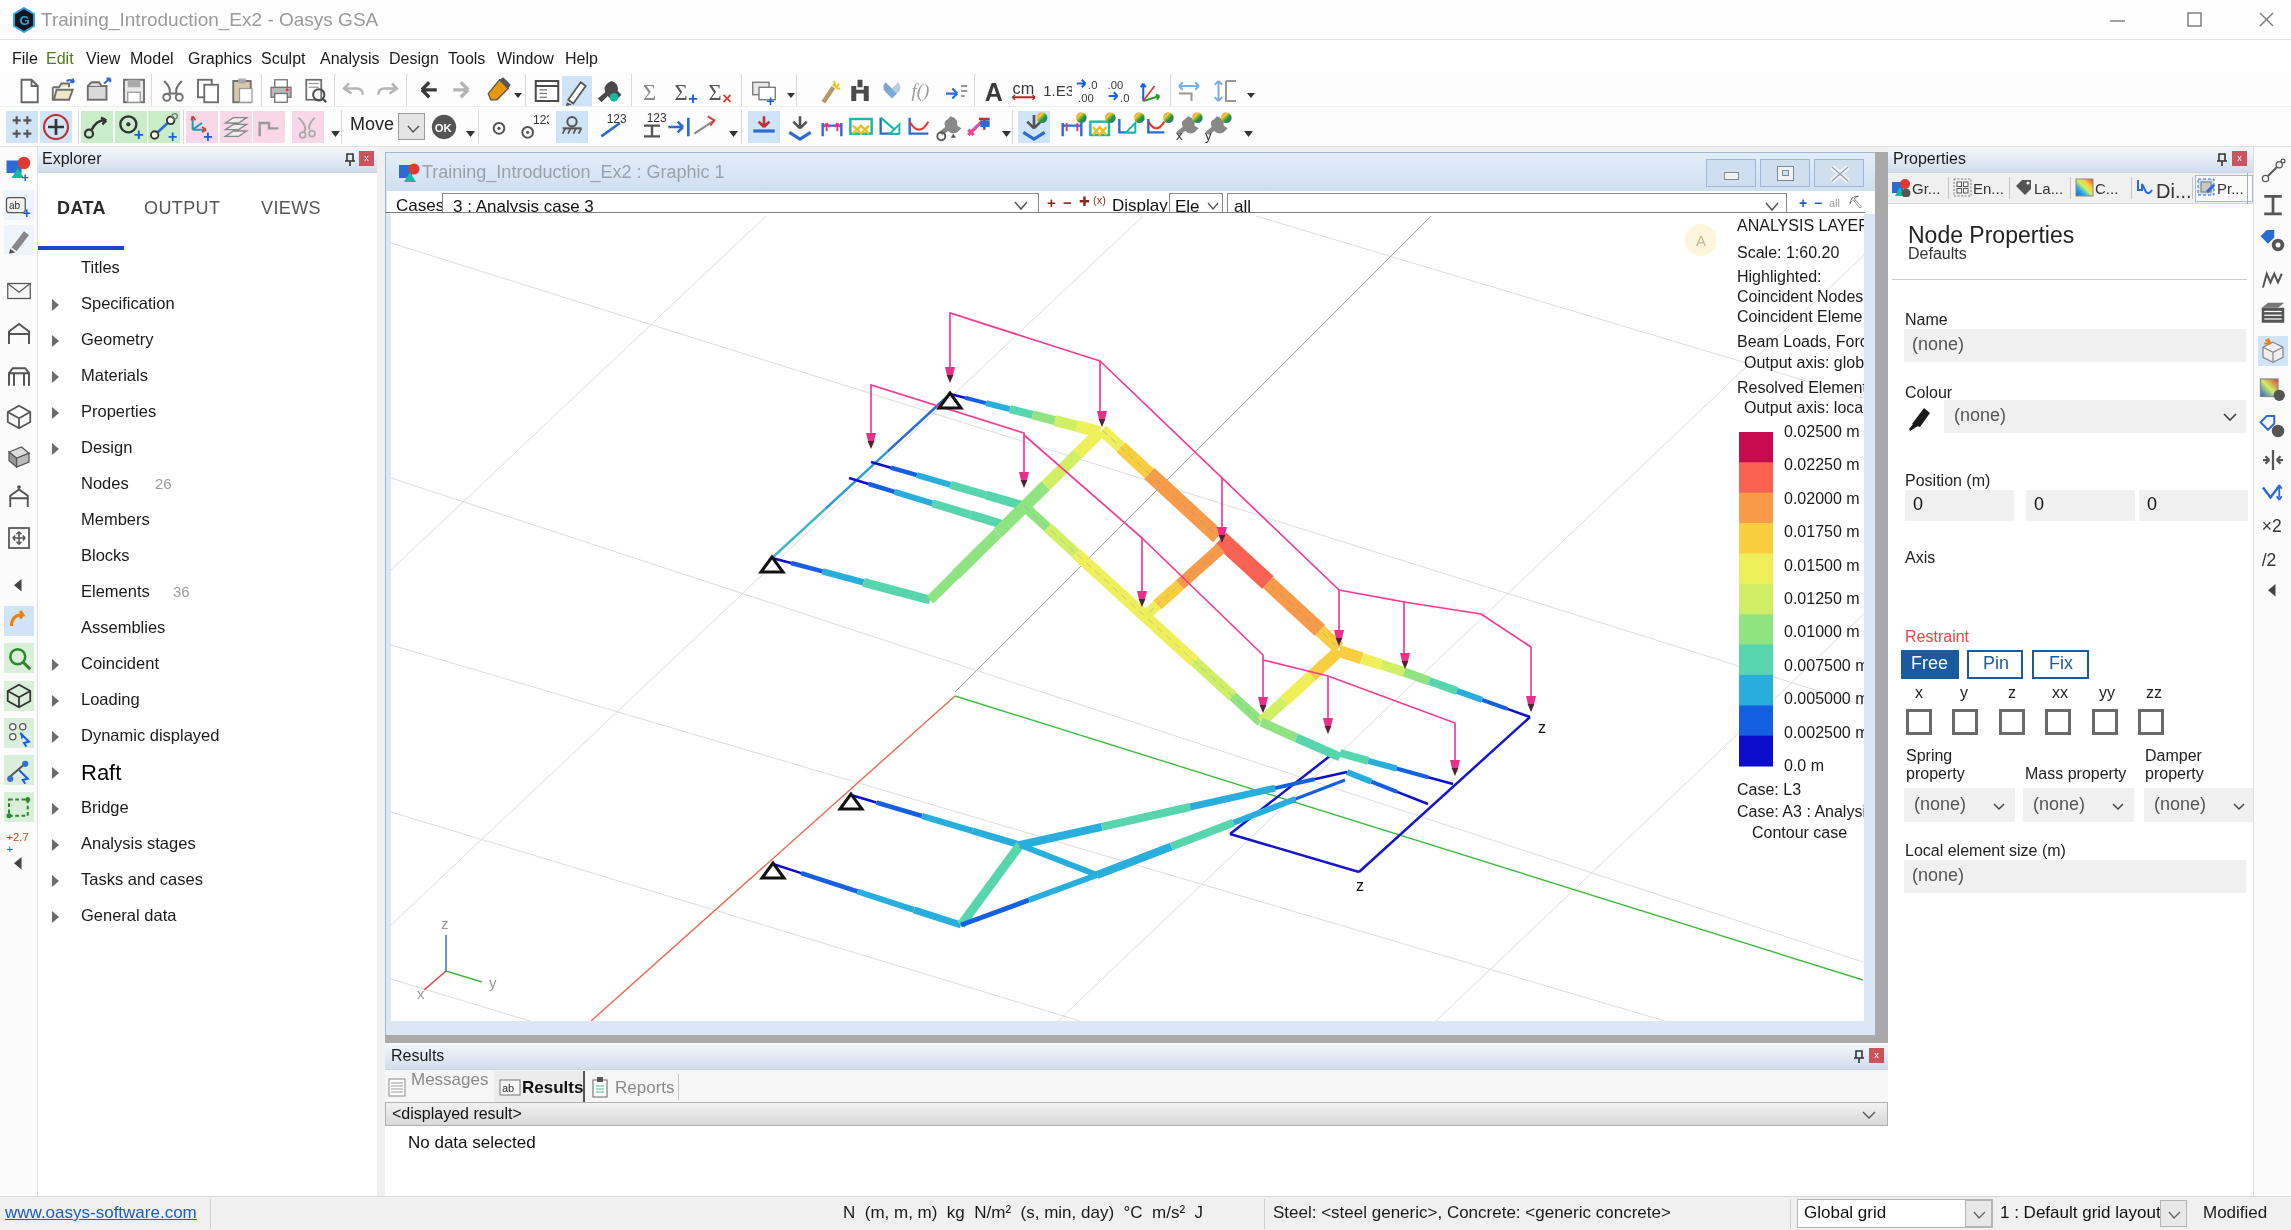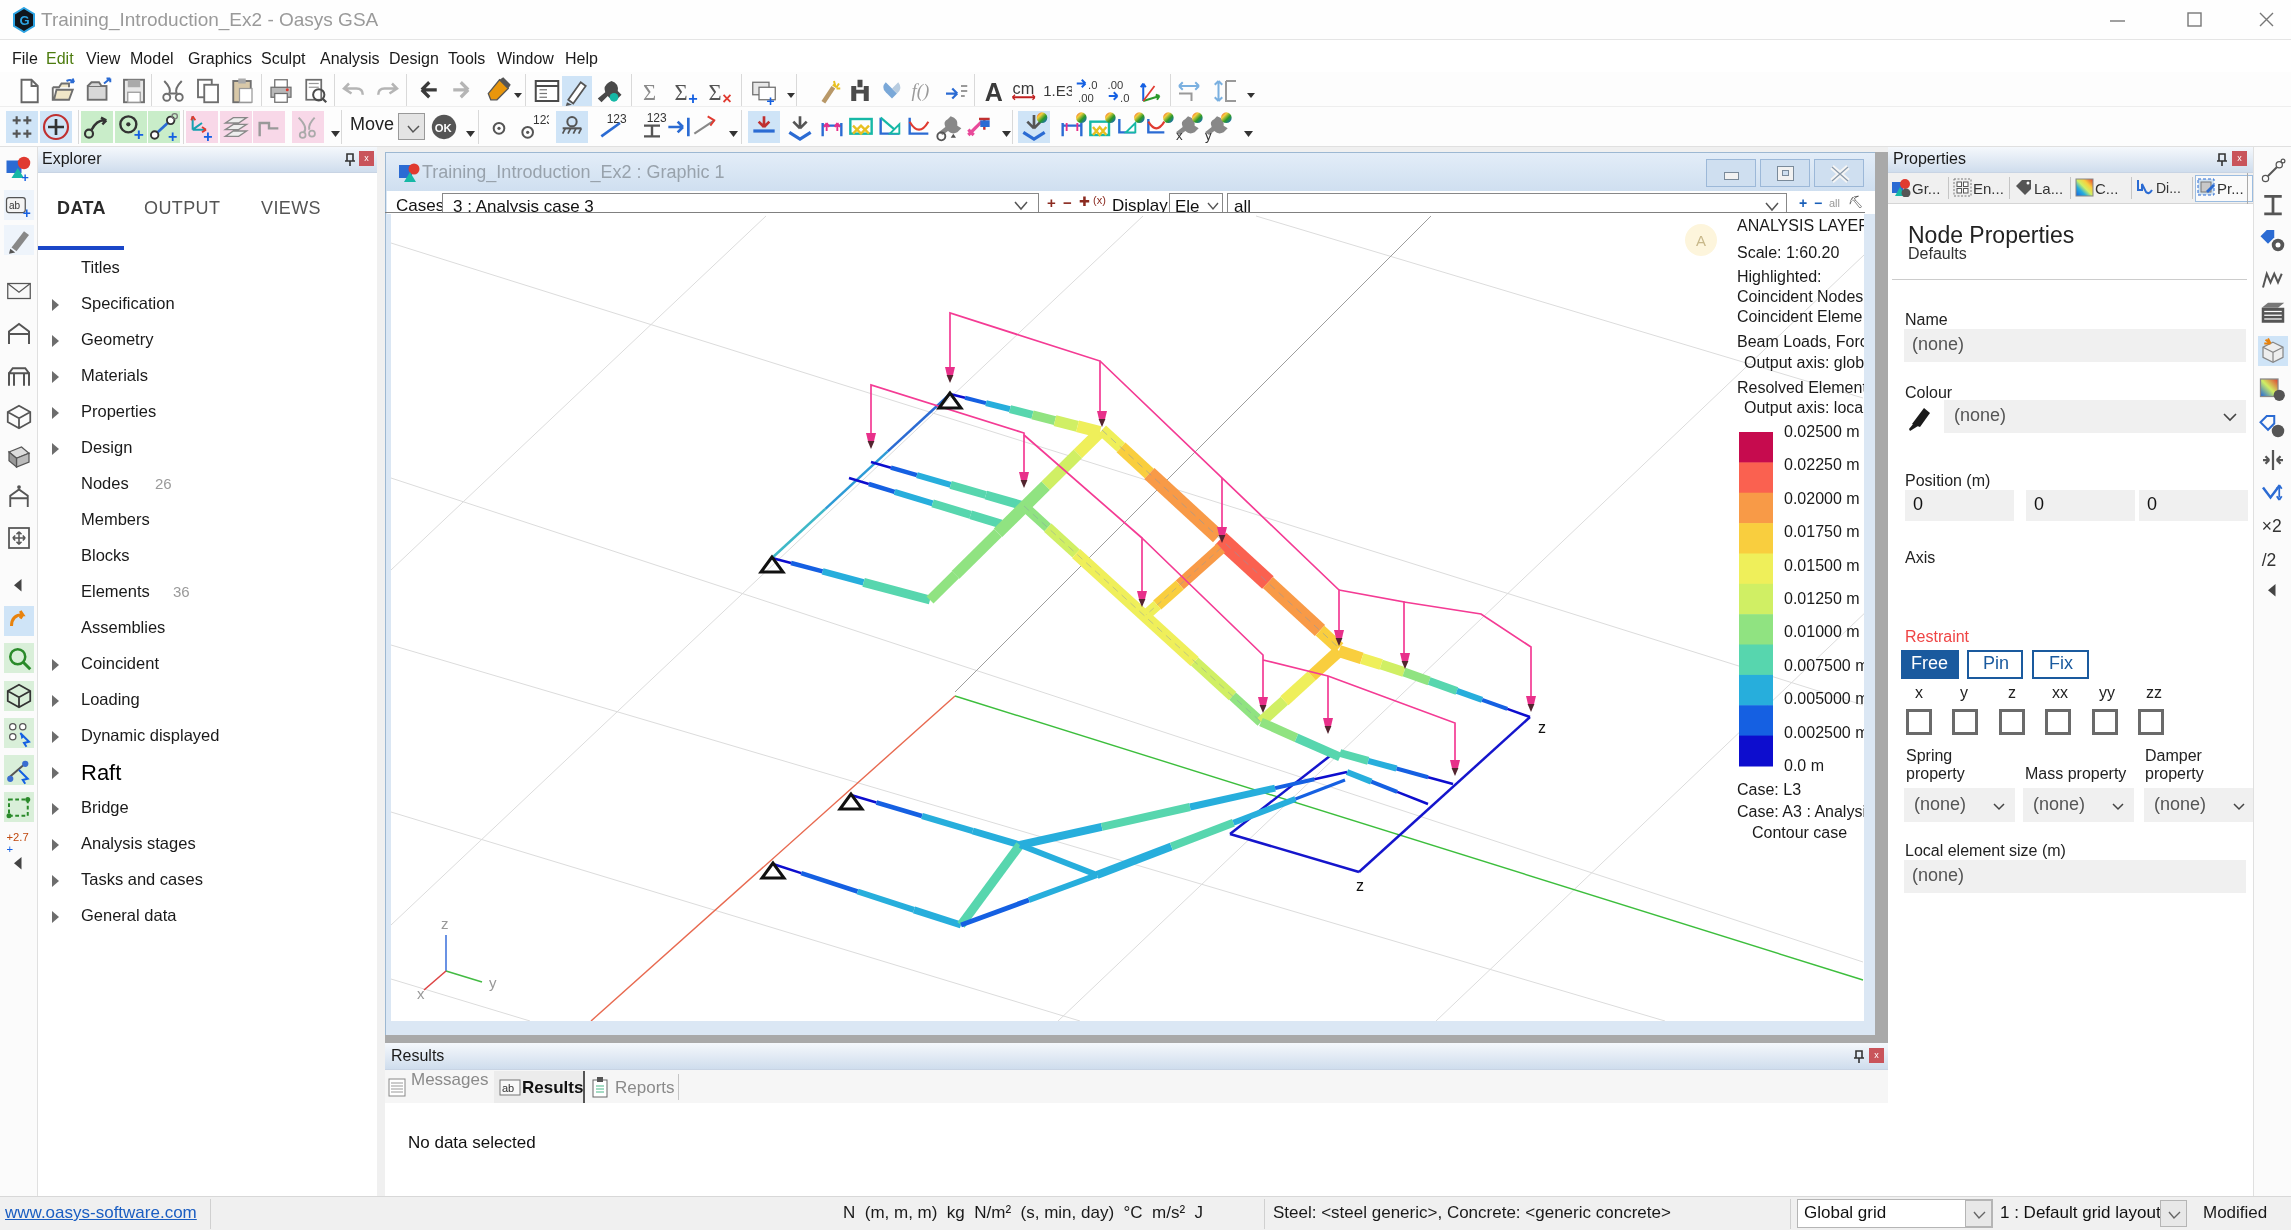--- a/index.html
+++ b/index.html
@@ -803,20 +803,26 @@
     </svg>
     <div class="tx" style="left:137px;top:35px;font-size:17px;color:#111;font-weight:bold">Results</div>
     <svg class="abs" style="left:206px;top:34px" width="18" height="21">
       <rect x="2" y="3" width="14" height="17" fill="#fff" stroke="#666"></rect>
       <rect x="6" y="0" width="6" height="5" fill="#555"></rect>
       <line x1="5" y1="9" x2="13" y2="9" stroke="#4ab98a"></line>
       <line x1="5" y1="12" x2="13" y2="12" stroke="#4ab98a"></line>
       <line x1="5" y1="15" x2="13" y2="15" stroke="#4ab98a"></line>
     </svg>
     <div class="tx" style="left:230px;top:35px;font-size:17px;color:#8a8a8a">Reports</div>
+    <div class="abs" style="left:0;top:59px;width:1503px;height:24px;background:linear-gradient(#f2f2f2,#d8d8d8);border:1px solid #b0b0b0">
+      <div class="tx" style="left:6px;top:2px;font-size:16px;color:#111">&lt;displayed result&gt;</div>
+      <svg class="abs" style="left:1475px;top:7px" width="16" height="11">
+        <path d="M2 2 L8 8 L14 2" stroke="#555" stroke-width="1.4" fill="none"></path>
+      </svg>
+    </div>
     <div class="tx" style="left:23px;top:90px;font-size:17px;color:#111">No data selected</div>
   </div>
 <div class="abs" style="left:1888px;top:147px;width:365px;height:1049px;background:#fff">
     <div class="abs" style="left:0;top:0;width:365px;height:26px;background:linear-gradient(#f5f8fc,#cfdded);border-bottom:1px solid #c8d4e4">
       <div class="tx" style="left:5px;top:3px;font-size:16px;color:#1a1a1a">Properties</div>
       <svg class="abs" style="left:327px;top:5px" width="14" height="16">
         <path d="M4 2 h6 v7 h-6 z M7 9 v5 M2 9 h10" stroke="#333" stroke-width="1.6" fill="none"></path>
       </svg>
       <div class="abs" style="left:344px;top:4px;width:15px;height:15px;background:#C9545B;color:#fff;font-size:9px;text-align:center;line-height:15px">x</div>
     </div>
@@ -861,21 +867,21 @@
           <stop offset=".7" stop-color="#F9CE3E"></stop>
           <stop offset="1" stop-color="#E03A30"></stop>
         </linearGradient>
       </defs>
       <rect x="1" y="1" width="17" height="17" fill="url(#rb)" stroke="#888"></rect>
     </svg>
     <div class="tx" style="left:207px;top:33px;font-size:15px;color:#333">C...</div>
     <svg class="abs" style="left:248px;top:31px" width="19" height="19" viewBox="0 0 19 19">
       <path d="M2 2 L2 12 L6 12 L6 6 L10 14 Q13 17 16 12" fill="none" stroke="#2B6BD3" stroke-width="2"></path>
     </svg>
-    <div class="tx" style="left:268px;top:33px;font-size:14px;color:#333">Di...</div>
+    <div class="tx" style="left:268px;top:33px;font-size:20px;color:#333">Di...</div>
     <svg class="abs" style="left:309px;top:31px" width="19" height="19" viewBox="0 0 19 19">
       <rect x="1" y="1" width="16" height="16" fill="#cfe0f0" stroke="#2B6BD3" stroke-dasharray="3 2"></rect>
       <rect x="4" y="4" width="10" height="10" fill="#c8c8c8" stroke="#777"></rect>
       <path d="M9 13 L16 6 L18 8 L11 15 Z" fill="#2B6BD3"></path>
     </svg>
     <div class="tx" style="left:329px;top:33px;font-size:15px;color:#333">Pr...</div>
     <div class="abs" style="left:359px;top:26px;width:1px;height:31px;background:#aaa"></div>
     <div class="tx" style="left:20px;top:75px;font-size:23px;color:#222">Node Properties</div>
     <div class="tx" style="left:20px;top:98px;font-size:16px;color:#333">Defaults</div>
     <div class="abs" style="left:4px;top:132px;width:355px;height:1px;background:#ccc"></div>

